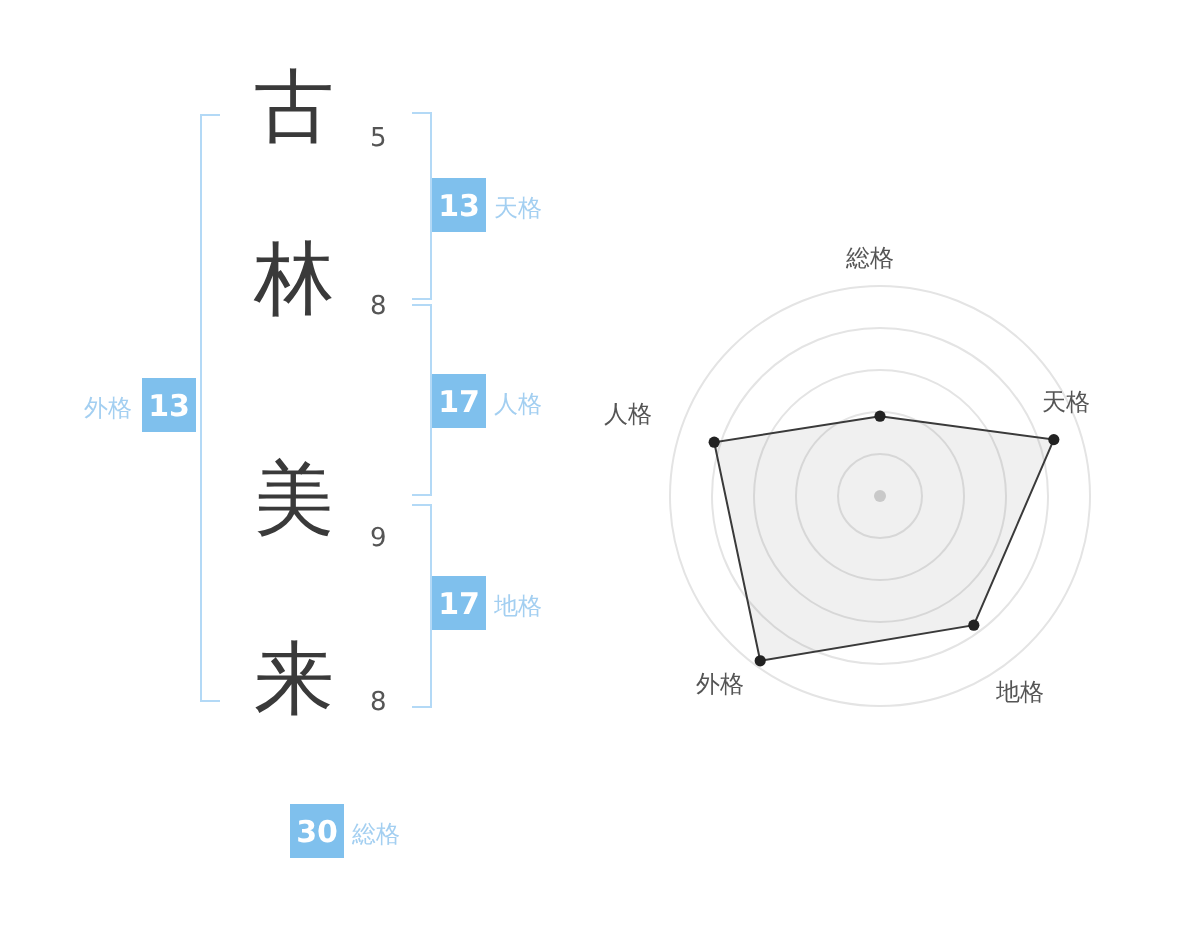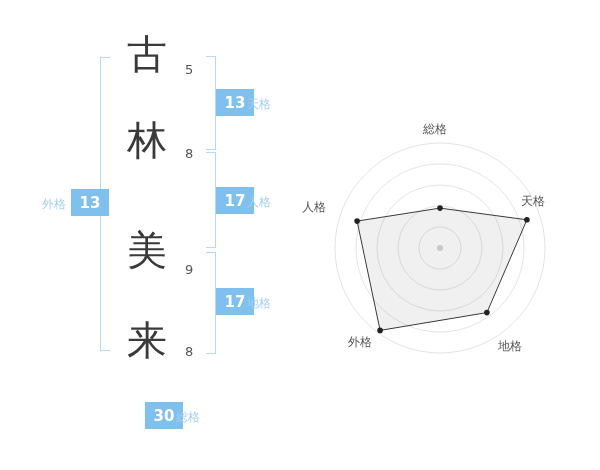--- a/index.html
+++ b/index.html
@@ -40,21 +40,21 @@
     border-bottom:1px solid #b3d9f6;
   }
   .bracket.open-left{
     border-right:1px solid #b3d9f6;
     border-top:1px solid #b3d9f6;
     border-bottom:1px solid #b3d9f6;
   }
   
   .value-box{
     position:absolute;
-    width:38px;
+    width:27px;
     height:27px;
     background:#7fc0ed;
     color:#ffffff;
     font-size:15px;
     font-weight:bold;
     display:flex;
     align-items:center;
     justify-content:center;
   }
   .blue-label{

